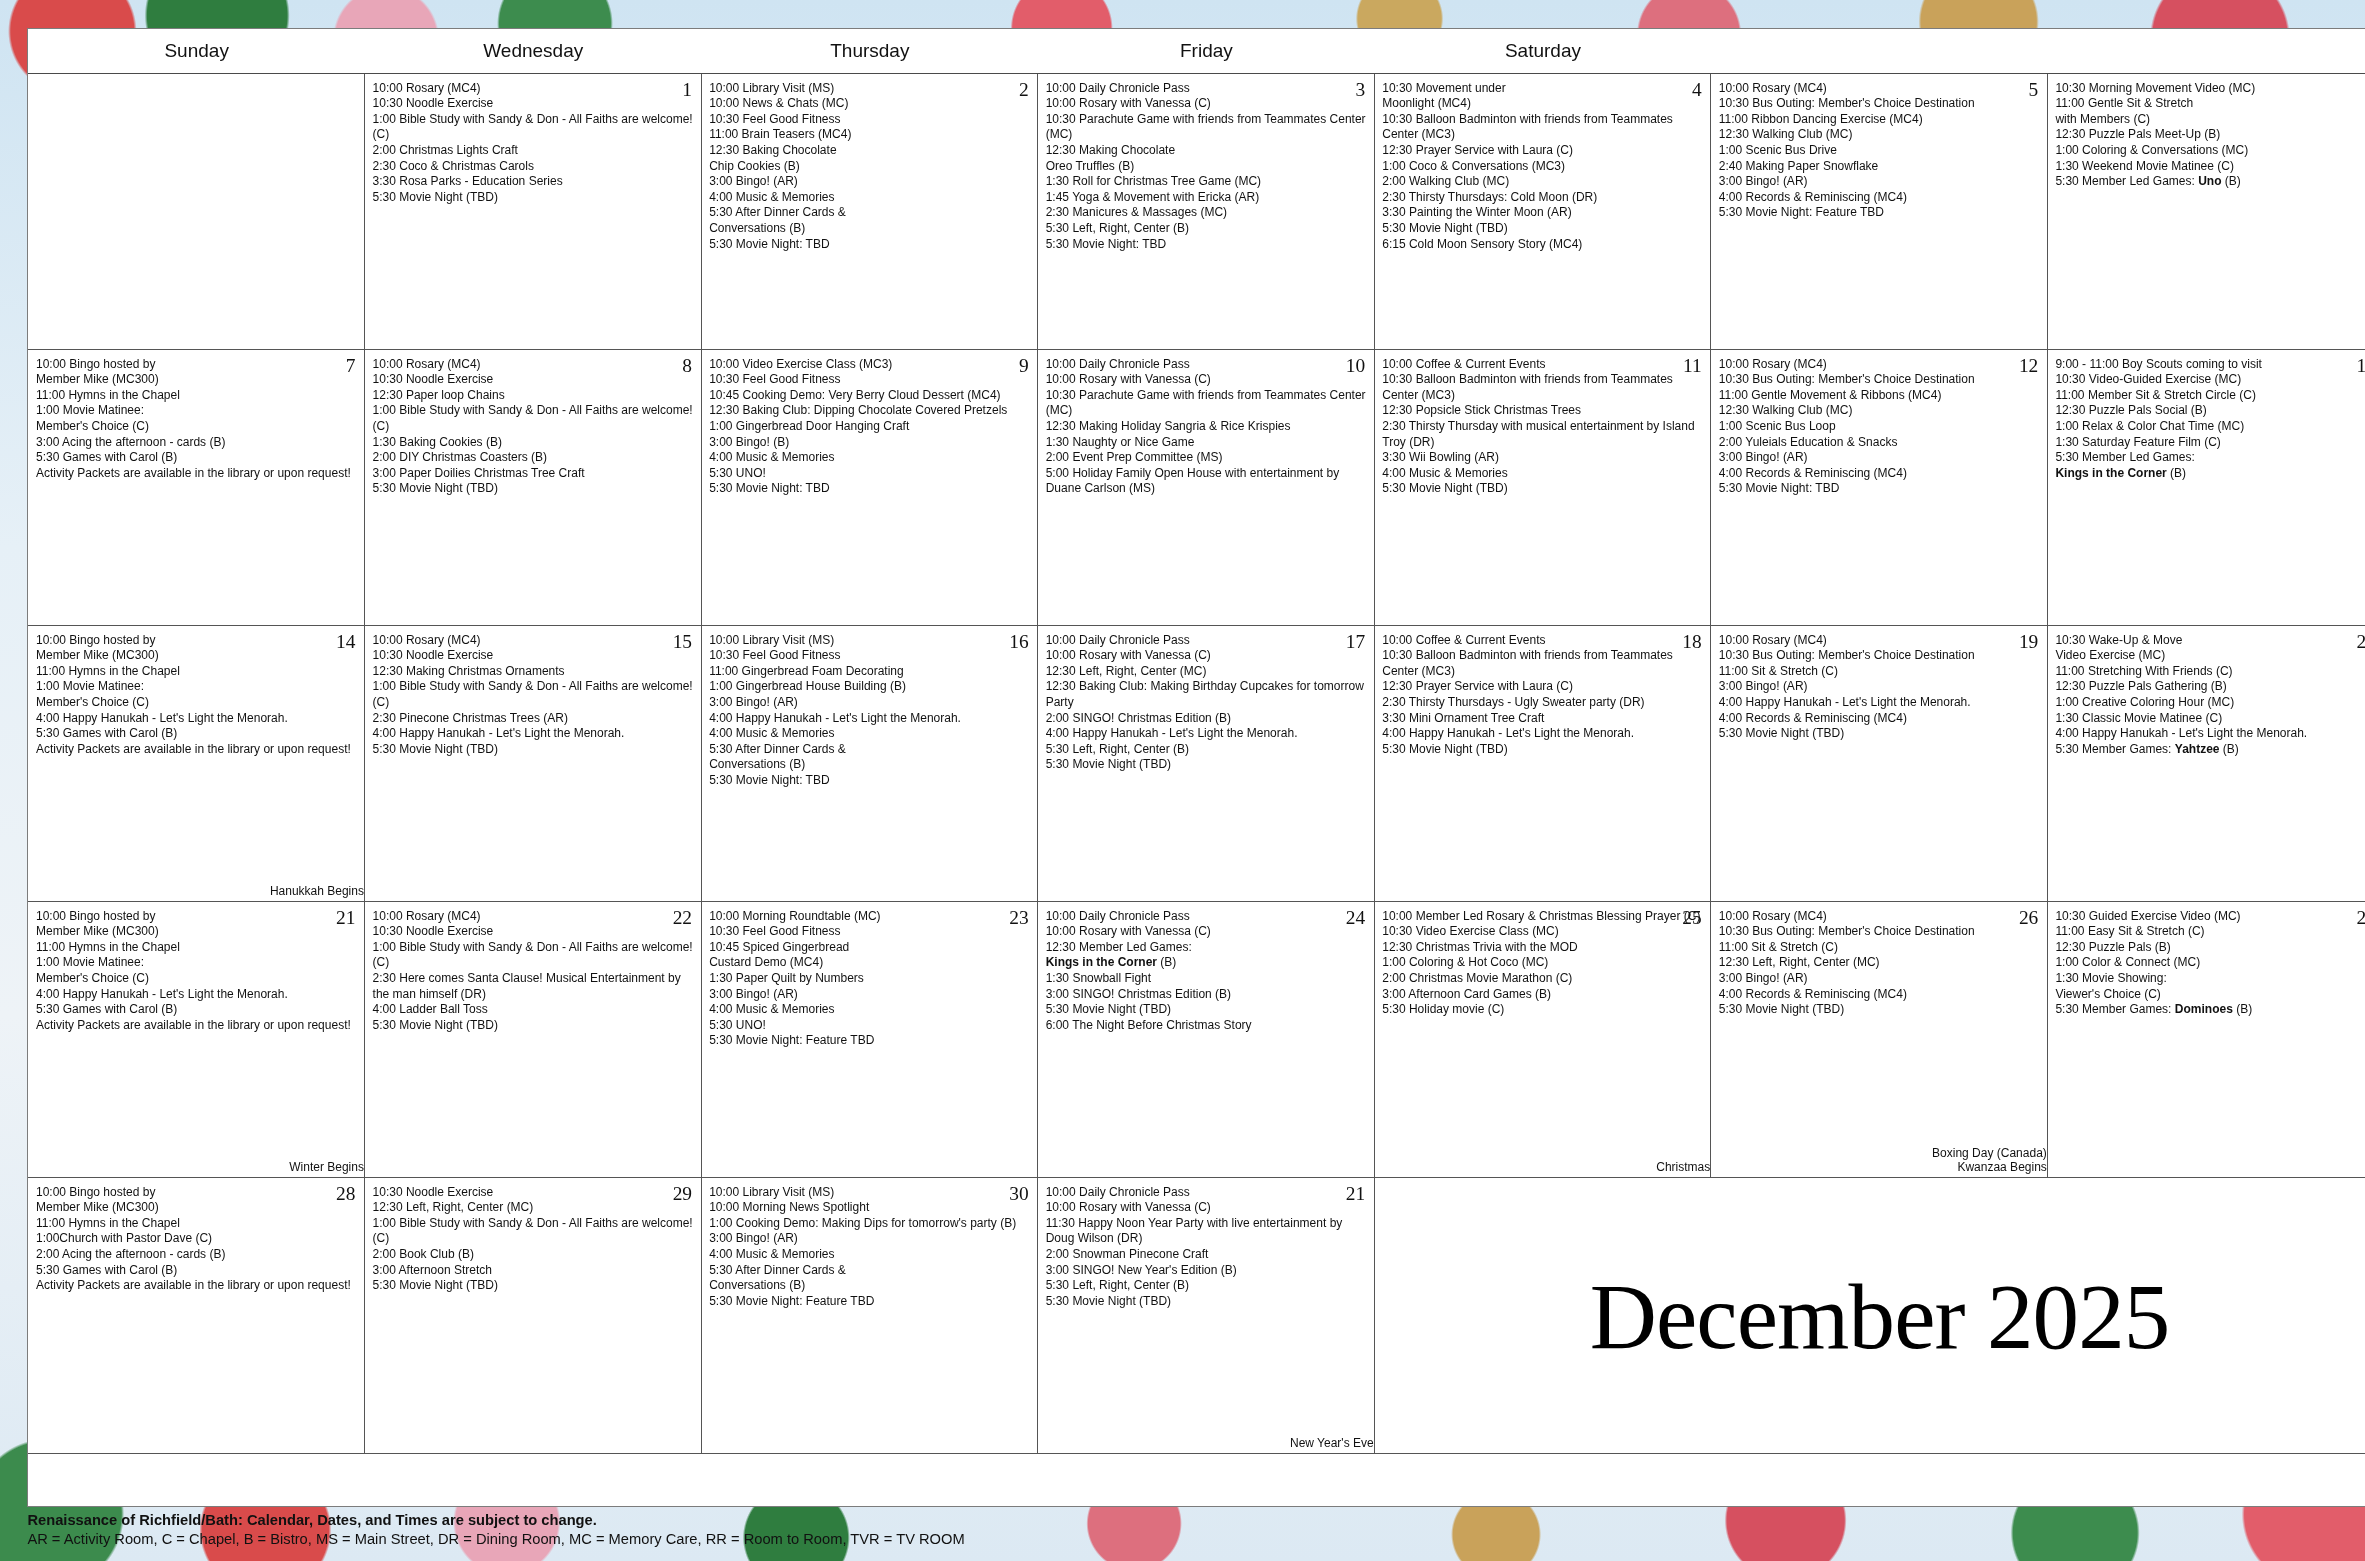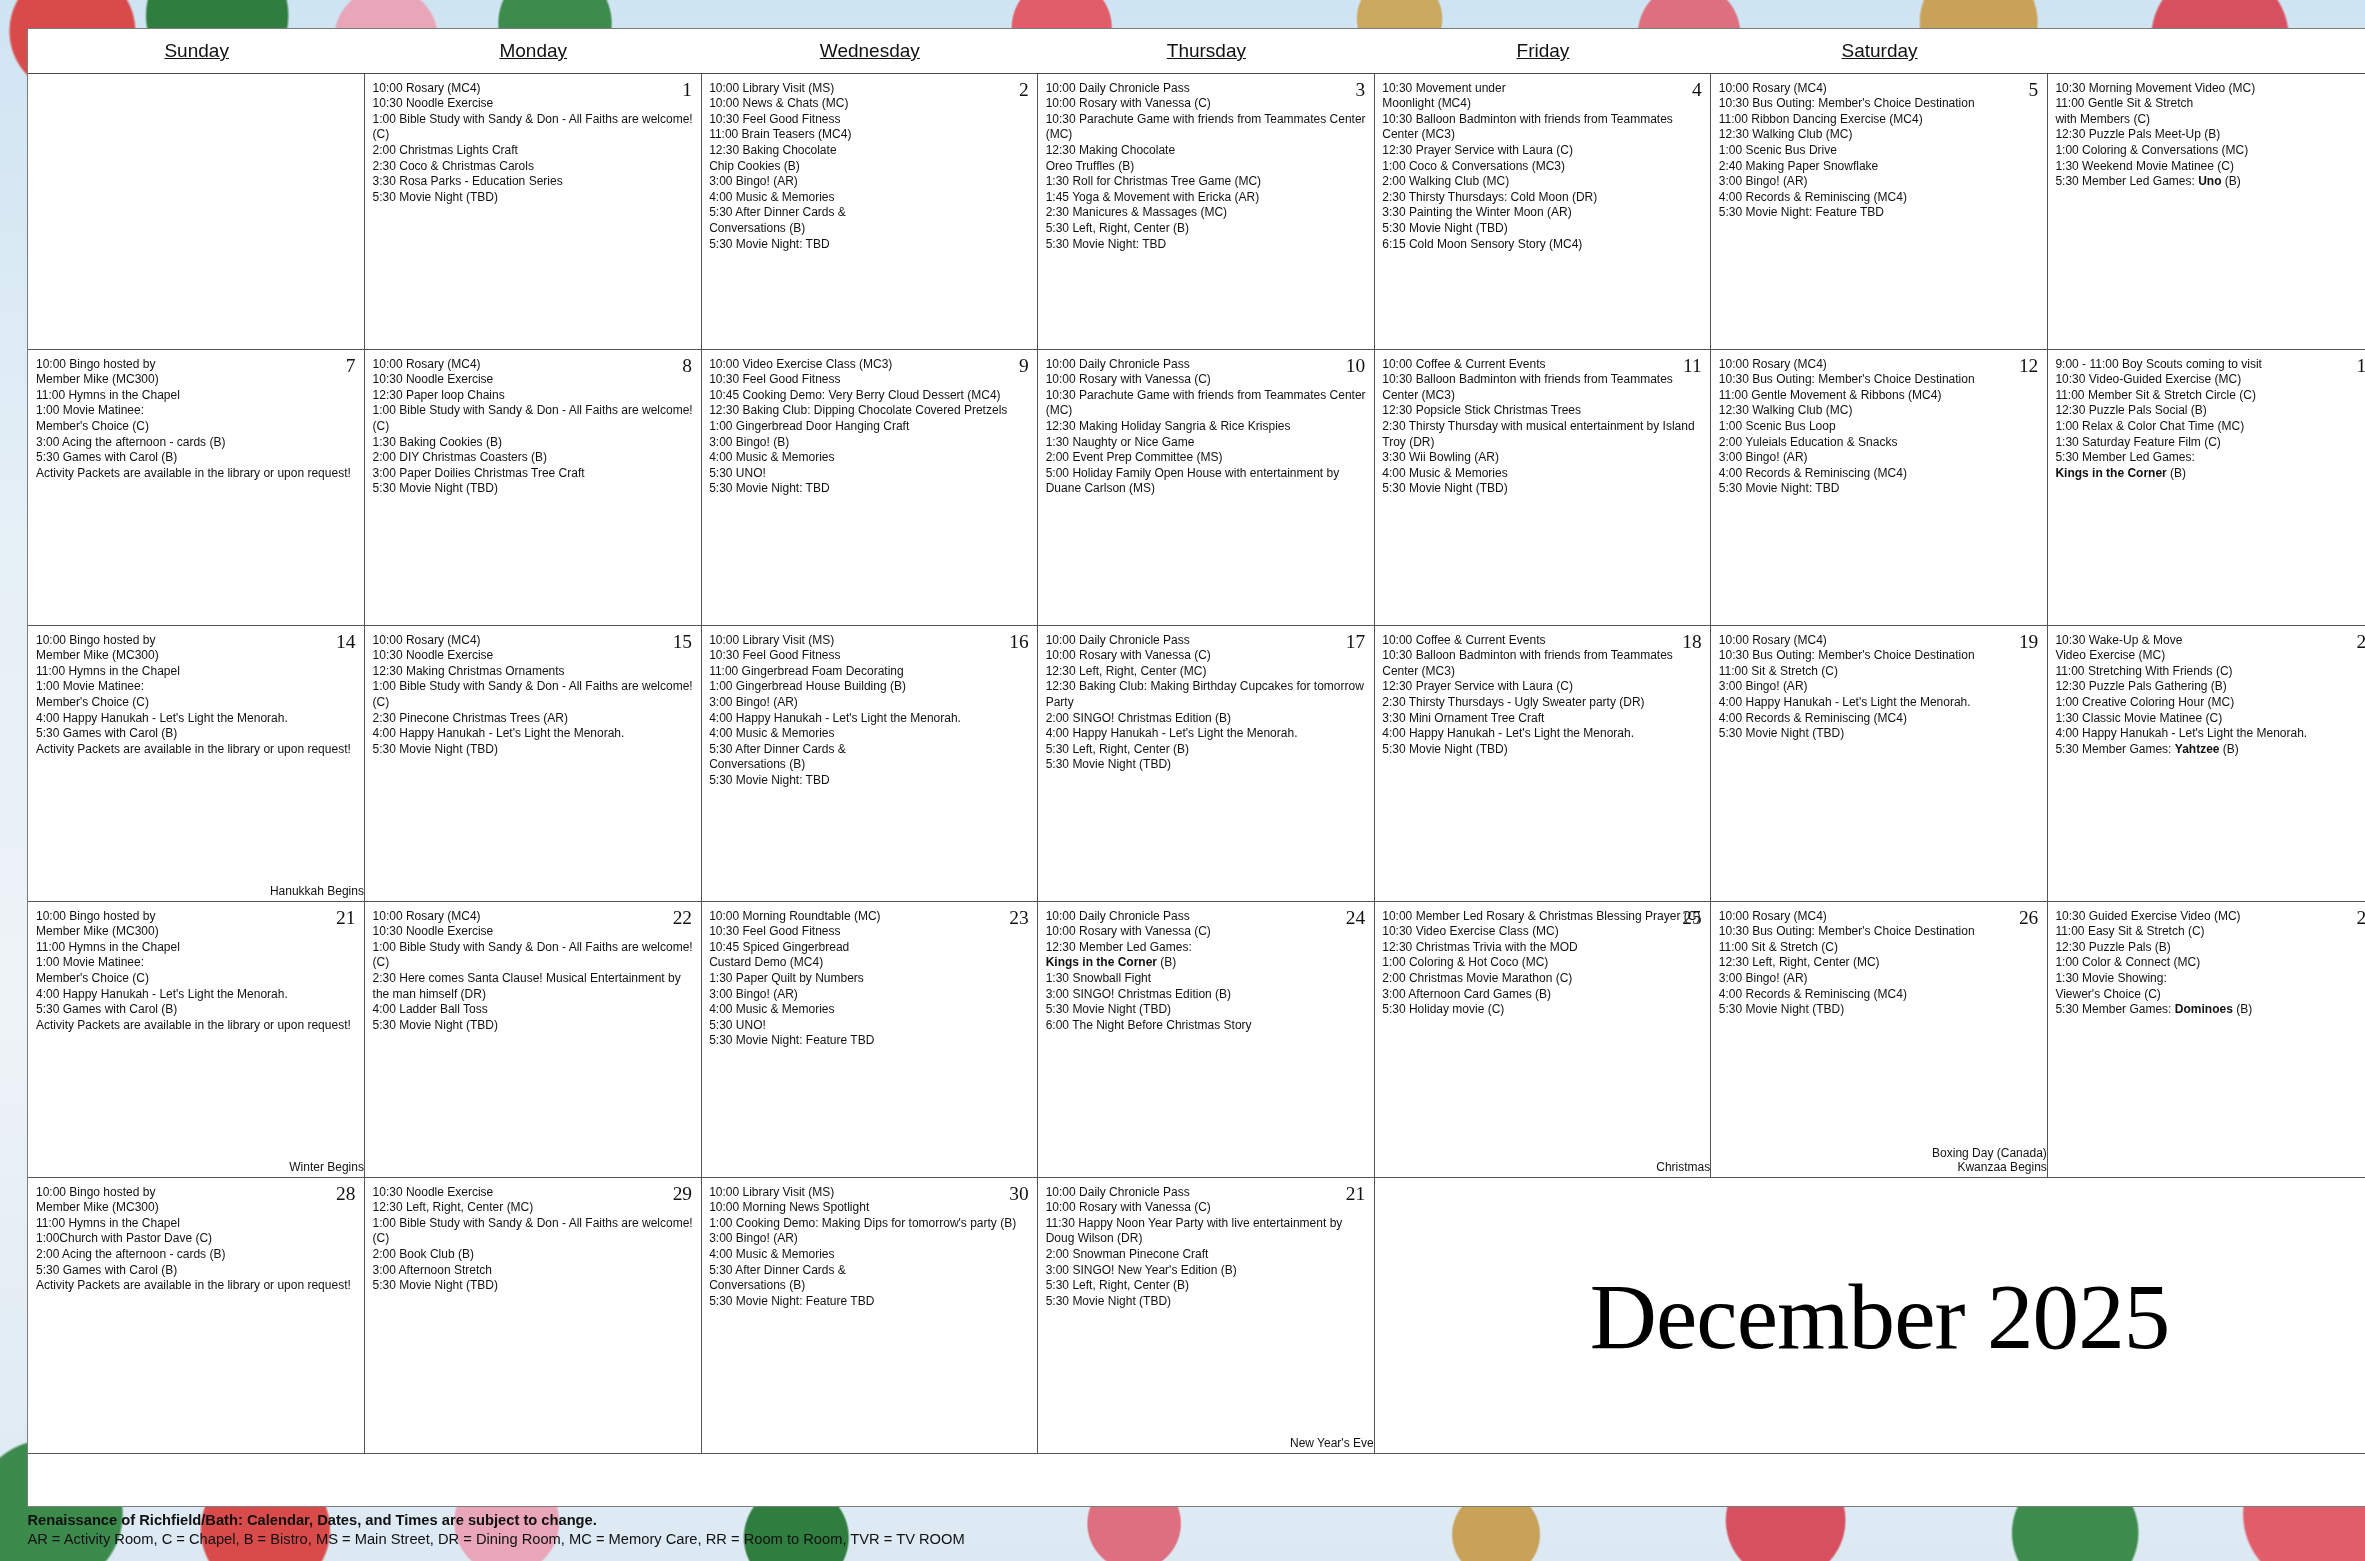--- a/index.html
+++ b/index.html
@@ -44,21 +44,21 @@
   }
   
   .dow-row {
     display: grid;
     grid-template-columns: repeat(7, 1fr);
     height: 45px;
     border-bottom: 1.4px solid #4a4a4a;
   }
   .dow {
     display:flex; align-items:center; justify-content:center;
-    font-size: 19px; color:#111;text-decoration:underline;
+    font-size: 19px; color:#111;
   }
   .grid {
     display: grid;
     grid-template-columns: repeat(7, 1fr);
     grid-auto-rows: 276px;
   }
   .cell {
     border-right: 0.9px solid #555;
     border-bottom: 0.9px solid #555;
     position: relative;
@@ -122,21 +122,20 @@
 </style>
 </head>
 <body>
 
 <div class="bg-deco"></div>
 
 <div class="sheet">
 
   <div class="dow-row">
     <div class="dow">Sunday</div>
-    <div class="dow">Monday</div>
     <div class="dow">Wednesday</div>
     <div class="dow">Thursday</div>
     <div class="dow">Friday</div>
     <div class="dow">Saturday</div>
   </div>
 
   <div class="grid" id="calendar-grid">
       <div class="cell empty"></div>
       <div class="cell">
         <div class="daynum">1</div>

